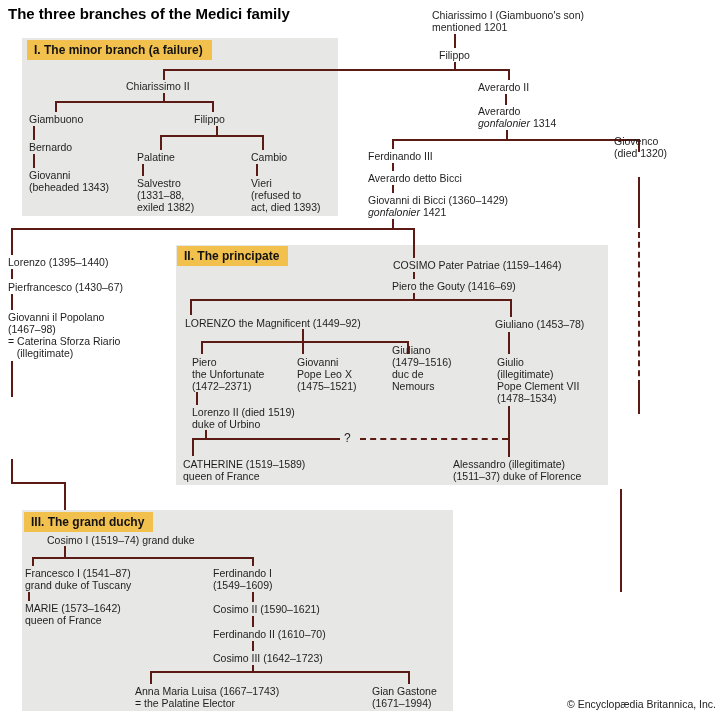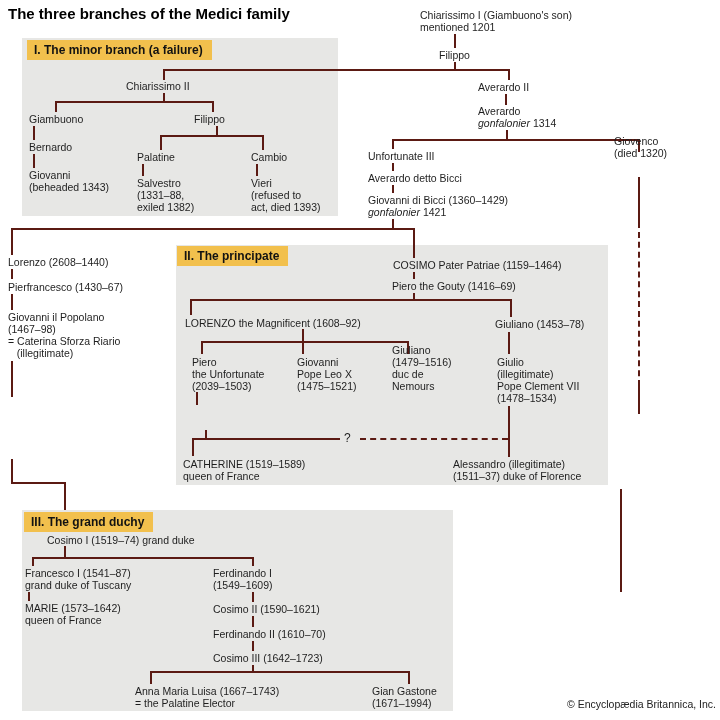--- a/index.html
+++ b/index.html
@@ -103,71 +103,73 @@
   <div class="v" style="left:252px;top:559px;height:7px"></div>
   <div class="v" style="left:28px;top:592px;height:9px"></div>
   <div class="v" style="left:252px;top:592px;height:10px"></div>
   <div class="v" style="left:252px;top:616px;height:11px"></div>
   <div class="v" style="left:252px;top:641px;height:10px"></div>
   <div class="v" style="left:252px;top:665px;height:7px"></div>
   <div class="h" style="left:150px;top:671px;width:260px"></div>
   <div class="v" style="left:150px;top:673px;height:11px"></div>
   <div class="v" style="left:408px;top:673px;height:11px"></div>
 
-  <div class="node" style="left:420px;top:9px">Chiarissimo I (Giambuono's son)
+  <div class="node" style="left:432px;top:9px">Chiarissimo I (Giambuono's son)
 mentioned 1201</div>
   <div class="node" style="left:439px;top:49px">Filippo</div>
   <div class="node" style="left:478px;top:81px">Averardo II</div>
   <div class="node" style="left:478px;top:105px"><span>Averardo</span><br><i>gonfalonier</i><span> 1314</span></div>
-  <div class="node" style="left:368px;top:150px">Unfortunate III</div>
+  <div class="node" style="left:368px;top:150px">Ferdinando III</div>
   <div class="node" style="left:368px;top:172px">Averardo detto Bicci</div>
   <div class="node" style="left:368px;top:194px"><span>Giovanni di Bicci (1360–1429)</span><br><i>gonfalonier</i><span> 1421</span></div>
   <div class="node" style="left:614px;top:135px">Giovenco
 (died 1320)</div>
 
   <div class="node" style="left:126px;top:80px">Chiarissimo II</div>
   <div class="node" style="left:29px;top:113px">Giambuono</div>
   <div class="node" style="left:194px;top:113px">Filippo</div>
   <div class="node" style="left:29px;top:141px">Bernardo</div>
   <div class="node" style="left:29px;top:169px">Giovanni
 (beheaded 1343)</div>
   <div class="node" style="left:137px;top:151px">Palatine</div>
   <div class="node" style="left:251px;top:151px">Cambio</div>
   <div class="node" style="left:137px;top:177px">Salvestro
 (1331–88,
 exiled 1382)</div>
   <div class="node" style="left:251px;top:177px">Vieri
 (refused to
 act, died 1393)</div>
 
-  <div class="node" style="left:8px;top:256px">Lorenzo (2608–1440)</div>
+  <div class="node" style="left:8px;top:256px">Lorenzo (1395–1440)</div>
   <div class="node" style="left:8px;top:281px">Pierfrancesco (1430–67)</div>
   <div class="node" style="left:8px;top:311px">Giovanni il Popolano
 (1467–98)
 = Caterina Sforza Riario
 &nbsp;&nbsp;&nbsp;(illegitimate)</div>
 
   <div class="node" style="left:393px;top:259px">COSIMO Pater Patriae (1159–1464)</div>
   <div class="node" style="left:392px;top:280px">Piero the Gouty (1416–69)</div>
-  <div class="node" style="left:185px;top:317px">LORENZO the Magnificent (1608–92)</div>
+  <div class="node" style="left:185px;top:317px">LORENZO the Magnificent (1449–92)</div>
   <div class="node" style="left:495px;top:318px">Giuliano (1453–78)</div>
   <div class="node" style="left:192px;top:356px">Piero
 the Unfortunate
-(2039–1503)</div>
+(1472–2371)</div>
   <div class="node" style="left:297px;top:356px">Giovanni
 Pope Leo X
 (1475–1521)</div>
   <div class="node" style="left:392px;top:344px">Giuliano
 (1479–1516)
 duc de
 Nemours</div>
   <div class="node" style="left:497px;top:356px">Giulio
 (illegitimate)
 Pope Clement VII
 (1478–1534)</div>
+  <div class="node" style="left:192px;top:406px">Lorenzo II (died 1519)
+duke of Urbino</div>
   <div class="node" style="left:183px;top:458px">CATHERINE (1519–1589)
 queen of France</div>
   <div class="node" style="left:453px;top:458px">Alessandro (illegitimate)
 (1511–37) duke of Florence</div>
   <div class="qm" style="left:344px;top:432px">?</div>
 
 
   <div class="node" style="left:47px;top:534px">Cosimo I (1519–74) grand duke</div>
   <div class="node" style="left:25px;top:567px">Francesco I (1541–87)
 grand duke of Tuscany</div>

